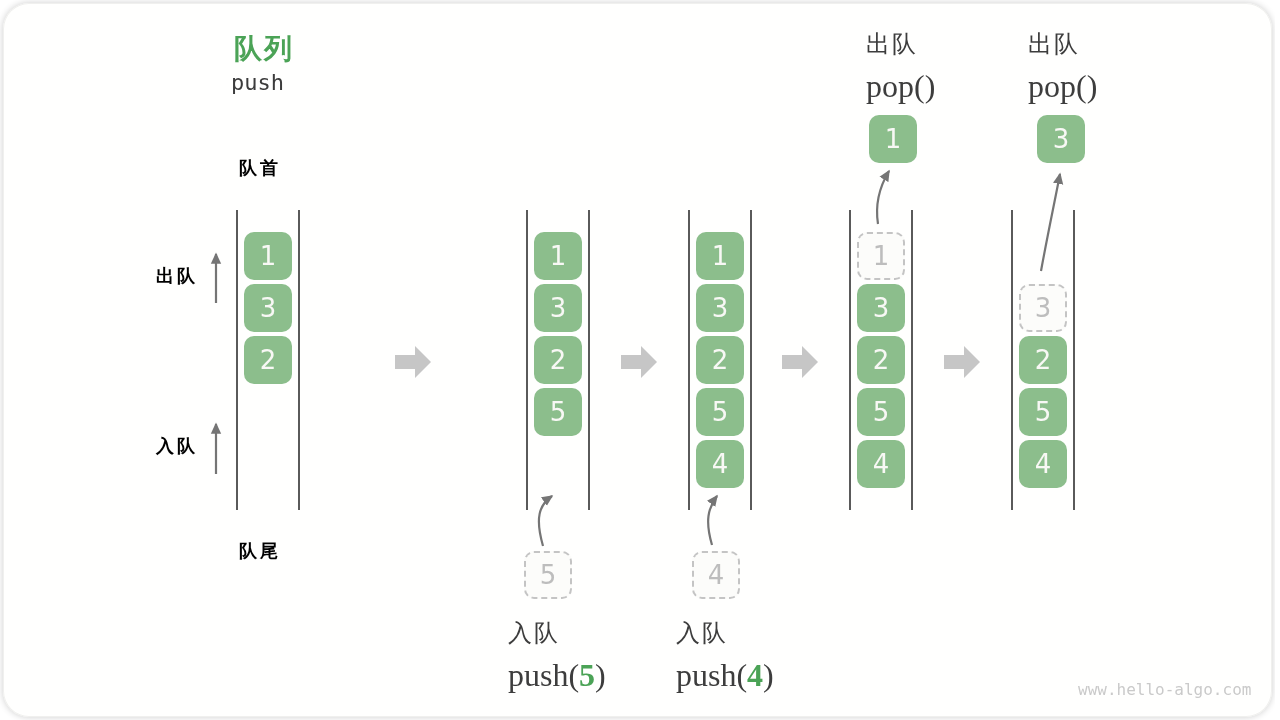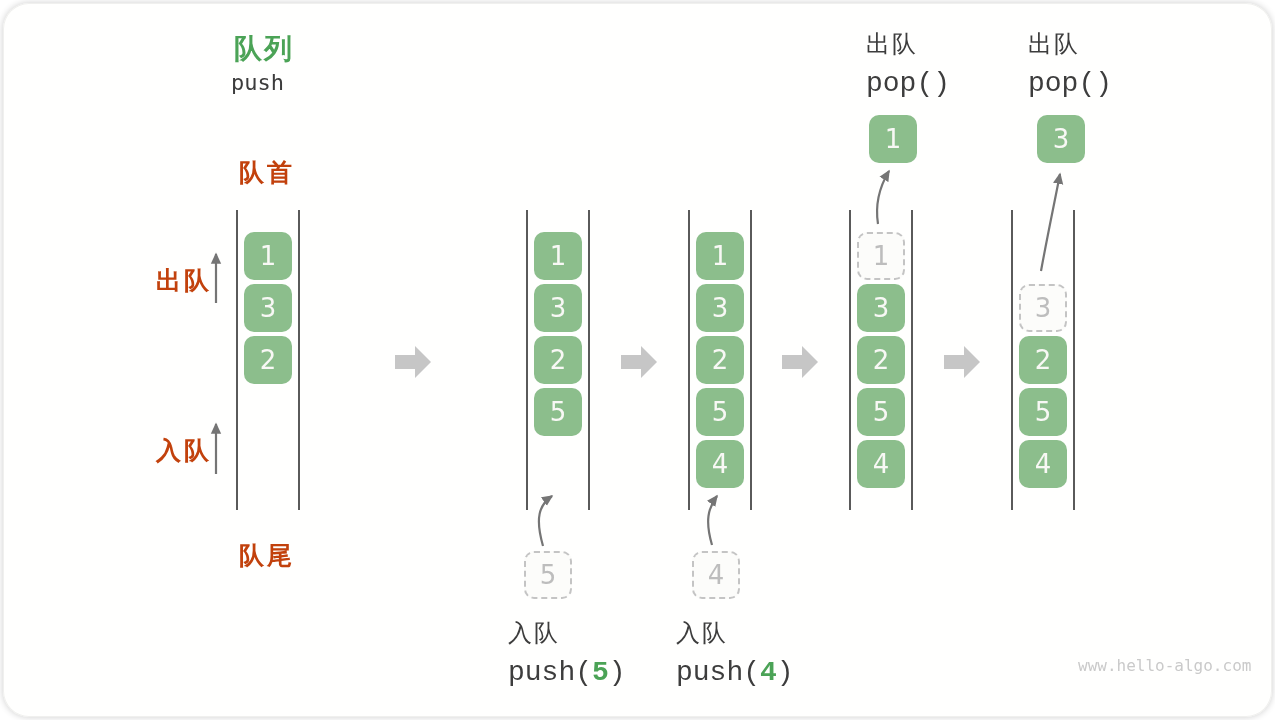--- a/index.html
+++ b/index.html
@@ -19,46 +19,46 @@
   .stage{position:relative;width:1275px;height:720px;overflow:hidden;}
   .card{position:absolute;left:3px;top:3px;right:3px;bottom:3px;background:#fffffe;
         border-radius:26px;box-shadow:0 0 7px rgba(0,0,0,0.20), inset 0 0 0 1px #f0f0ee;}
   .abs{position:absolute;}
 
   
   .title-cn{left:234px;top:30px;font-size:28px;font-weight:bold;color:var(--accent);letter-spacing:2px;}
   .title-en{left:231px;top:70px;font-size:22px;font-family:"DejaVu Sans Mono","Liberation Mono",monospace;color:var(--ink);}
 
   
-  .side-lbl{position:absolute;font-size:25px;font-weight:bold;color:#c2410c;letter-spacing:3px;white-space:nowrap;}
+  .side-lbl{position:absolute;font-size:18px;font-weight:bold;color:#000000;letter-spacing:3px;white-space:nowrap;}
   .lbl-front{left:239px;top:156px;}
   .lbl-dequeue{left:156px;top:264px;}
   .lbl-enqueue{left:156px;top:434px;}
   .lbl-rear{left:239px;top:539px;}
 
   
   .queue-column{position:absolute;top:210px;height:300px;width:64px;box-sizing:border-box;
                 border-left:2px solid var(--line-gray);border-right:2px solid var(--line-gray);}
   .cell{position:absolute;width:48px;height:48px;box-sizing:border-box;border-radius:10px;
         display:flex;align-items:center;justify-content:center;
         font-size:26px;font-weight:500;}
   .cell.solid{background:var(--box-green);color:var(--cell-text);}
   .cell.dashed{background:#fcfcfa;border:2px dashed var(--dashed);color:var(--dashed-text);font-weight:400;}
 
   
   .op{position:absolute;white-space:nowrap;}
   .op-cn{font-size:24px;color:#3d3d3d;letter-spacing:2px;}
-  .op-code{font-family:Liberation Mono, monospace;font-size:28px;color:#3d3d3d;margin-top:8px;}
+  .op-code{font-family:Liberation Serif, serif;font-size:32px;color:#3d3d3d;margin-top:8px;}
   .op-code .arg{color:var(--accent);font-weight:bold;}
   .op-push-1{left:508px;top:617px;}
   .op-push-2{left:676px;top:617px;}
   .op-pop-1{left:866px;top:28px;}
   .op-pop-2{left:1028px;top:28px;}
 
-  .watermark{left:1078px;top:656px;font-family:"DejaVu Sans Mono","Liberation Mono",monospace;
+  .watermark{left:1078px;top:680px;font-family:"DejaVu Sans Mono","Liberation Mono",monospace;
              font-size:16px;color:var(--watermark);}
 
   
   svg.arrow-layer{position:absolute;left:0;top:0;pointer-events:none;}
   .thin-arrow{stroke:var(--thin-arrow);stroke-width:2.2;fill:none;}
   .block-arrow{fill:var(--block-arrow);}
   .ah-fill{fill:var(--thin-arrow);}
 </style>
 </head>
 <body>

